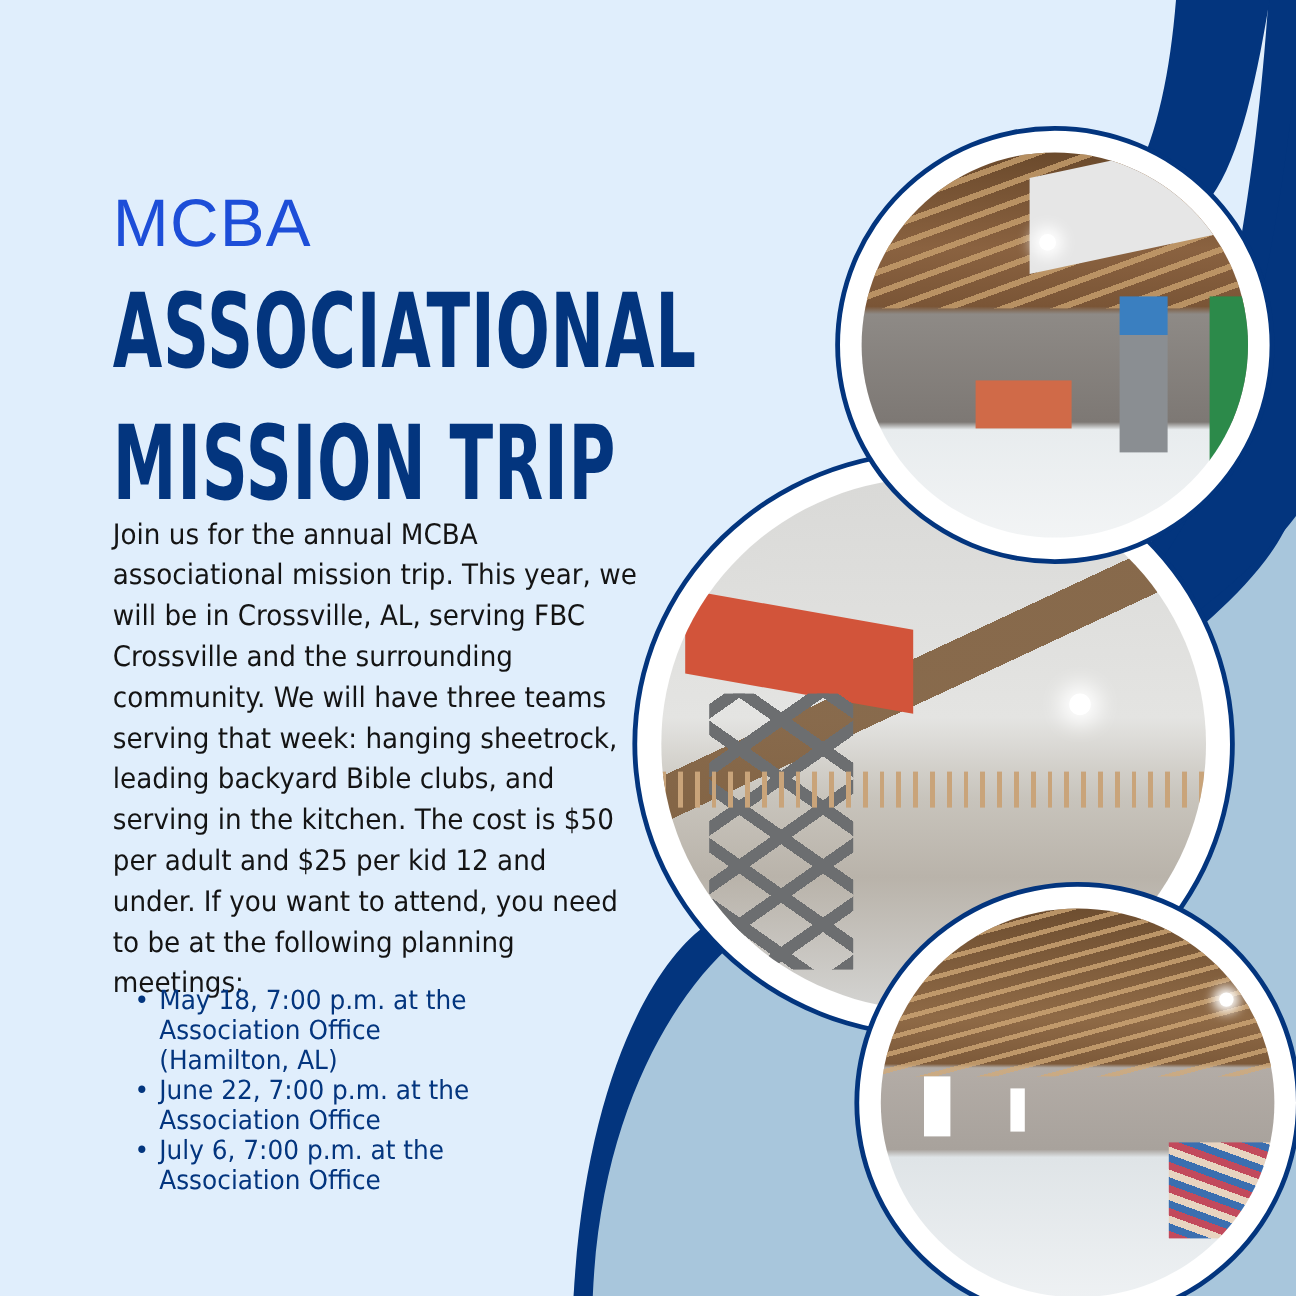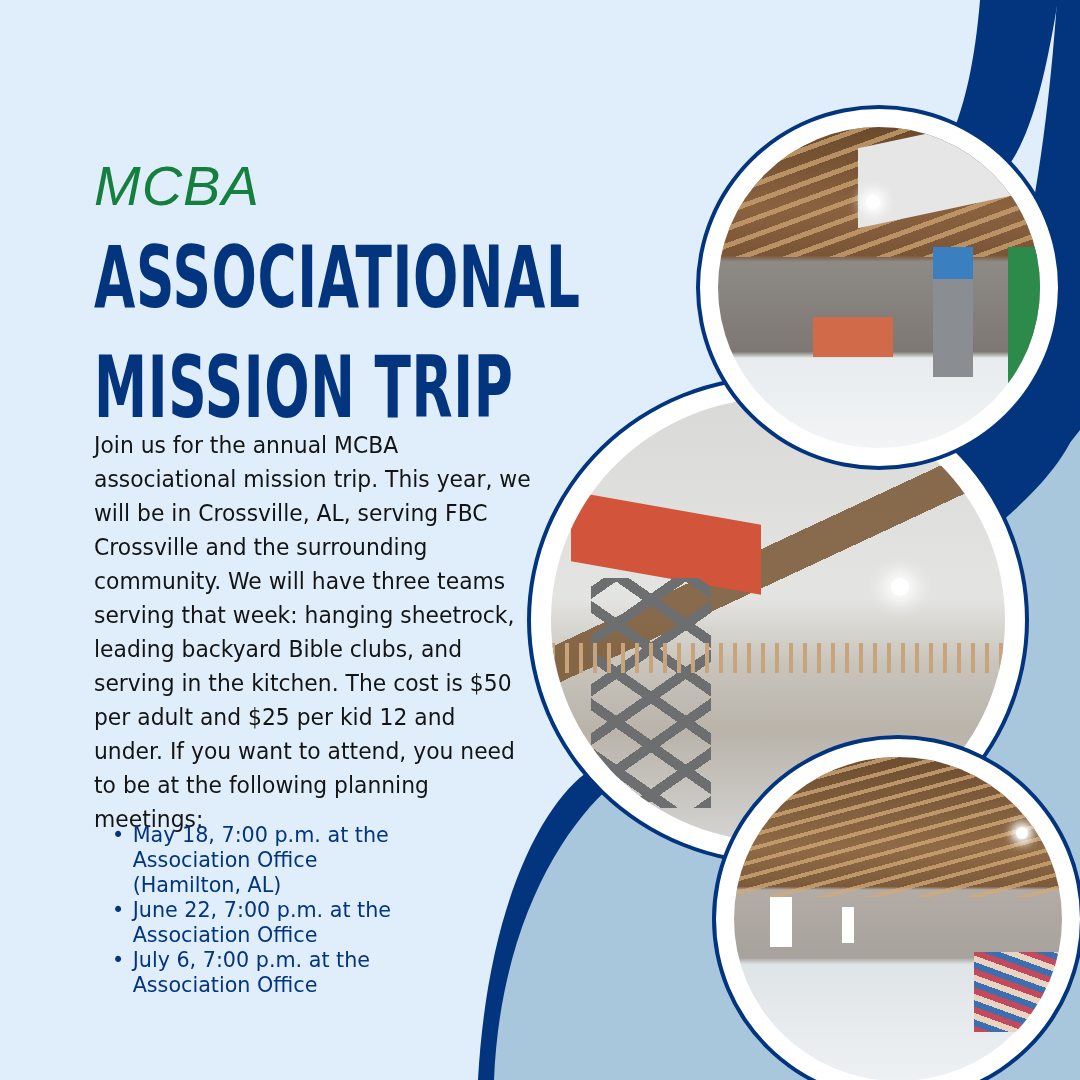--- a/index.html
+++ b/index.html
@@ -1,18 +1,18 @@
 <!DOCTYPE html>
 <html><head>
 <meta charset="utf-8">
 <style>
   html, body { margin:0; padding:0; }
   body { width:1080px; height:1080px; overflow:hidden; background:#E0EEFC; position:relative; font-family:"Liberation Sans", sans-serif; }
   .bg-svg { position:absolute; left:0; top:0; width:1080px; height:1080px; }
-  .kicker { position:absolute; left:94px; top:158px; font-size:56px; color:#15803d; letter-spacing:1px; line-height:1; font-family:"Liberation Sans", sans-serif;font-style:italic; }
+  .kicker { position:absolute; left:94px; top:158px; font-size:56px; color:#1d4ed8; letter-spacing:1px; line-height:1; font-family:"Liberation Sans", sans-serif; }
   .title { position:absolute; left:94px; top:222px; color:#03357E; font-family:"DejaVu Sans", sans-serif; font-weight:bold; font-size:86px; line-height:110px; transform-origin:left top; transform:scaleX(0.62); white-space:nowrap; letter-spacing:1px; }
   .title div { height:110px; }
   .body { position:absolute; left:94px; top:428px; width:430px; font-size:23.5px; line-height:34px; color:#141414; font-family:"DejaVu Sans", sans-serif; transform-origin:left top; transform:scaleX(0.93); width:470px; }
   .meetings { position:absolute; left:112px; top:822px; width:330px; margin:0; padding:0; list-style:none; color:#03357E; font-family:"DejaVu Sans", sans-serif; font-size:22px; line-height:25px; transform-origin:left top; transform:scaleX(0.94); }
   .meetings li { position:relative; padding-left:22px; }
   .meetings li::before { content:"•"; position:absolute; left:0; top:0; }
   .photo { position:absolute; border-radius:50%; overflow:hidden; box-sizing:border-box; }
   .ring { position:absolute; border-radius:50%; box-sizing:border-box; border:4px solid #03357E; background:#ffffff; }
 </style>
 </head>

